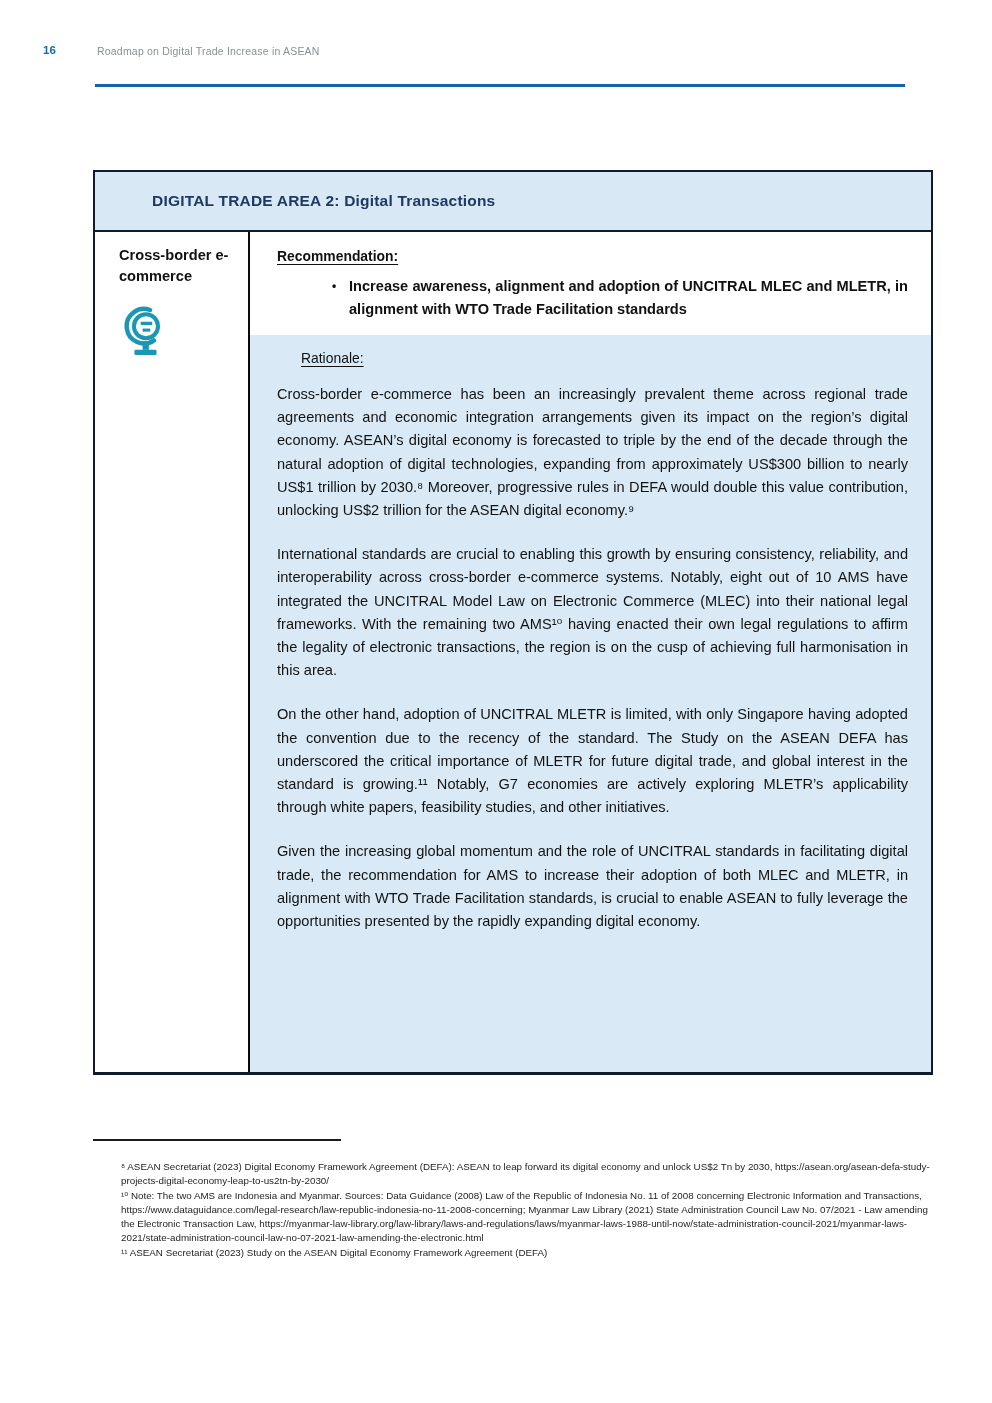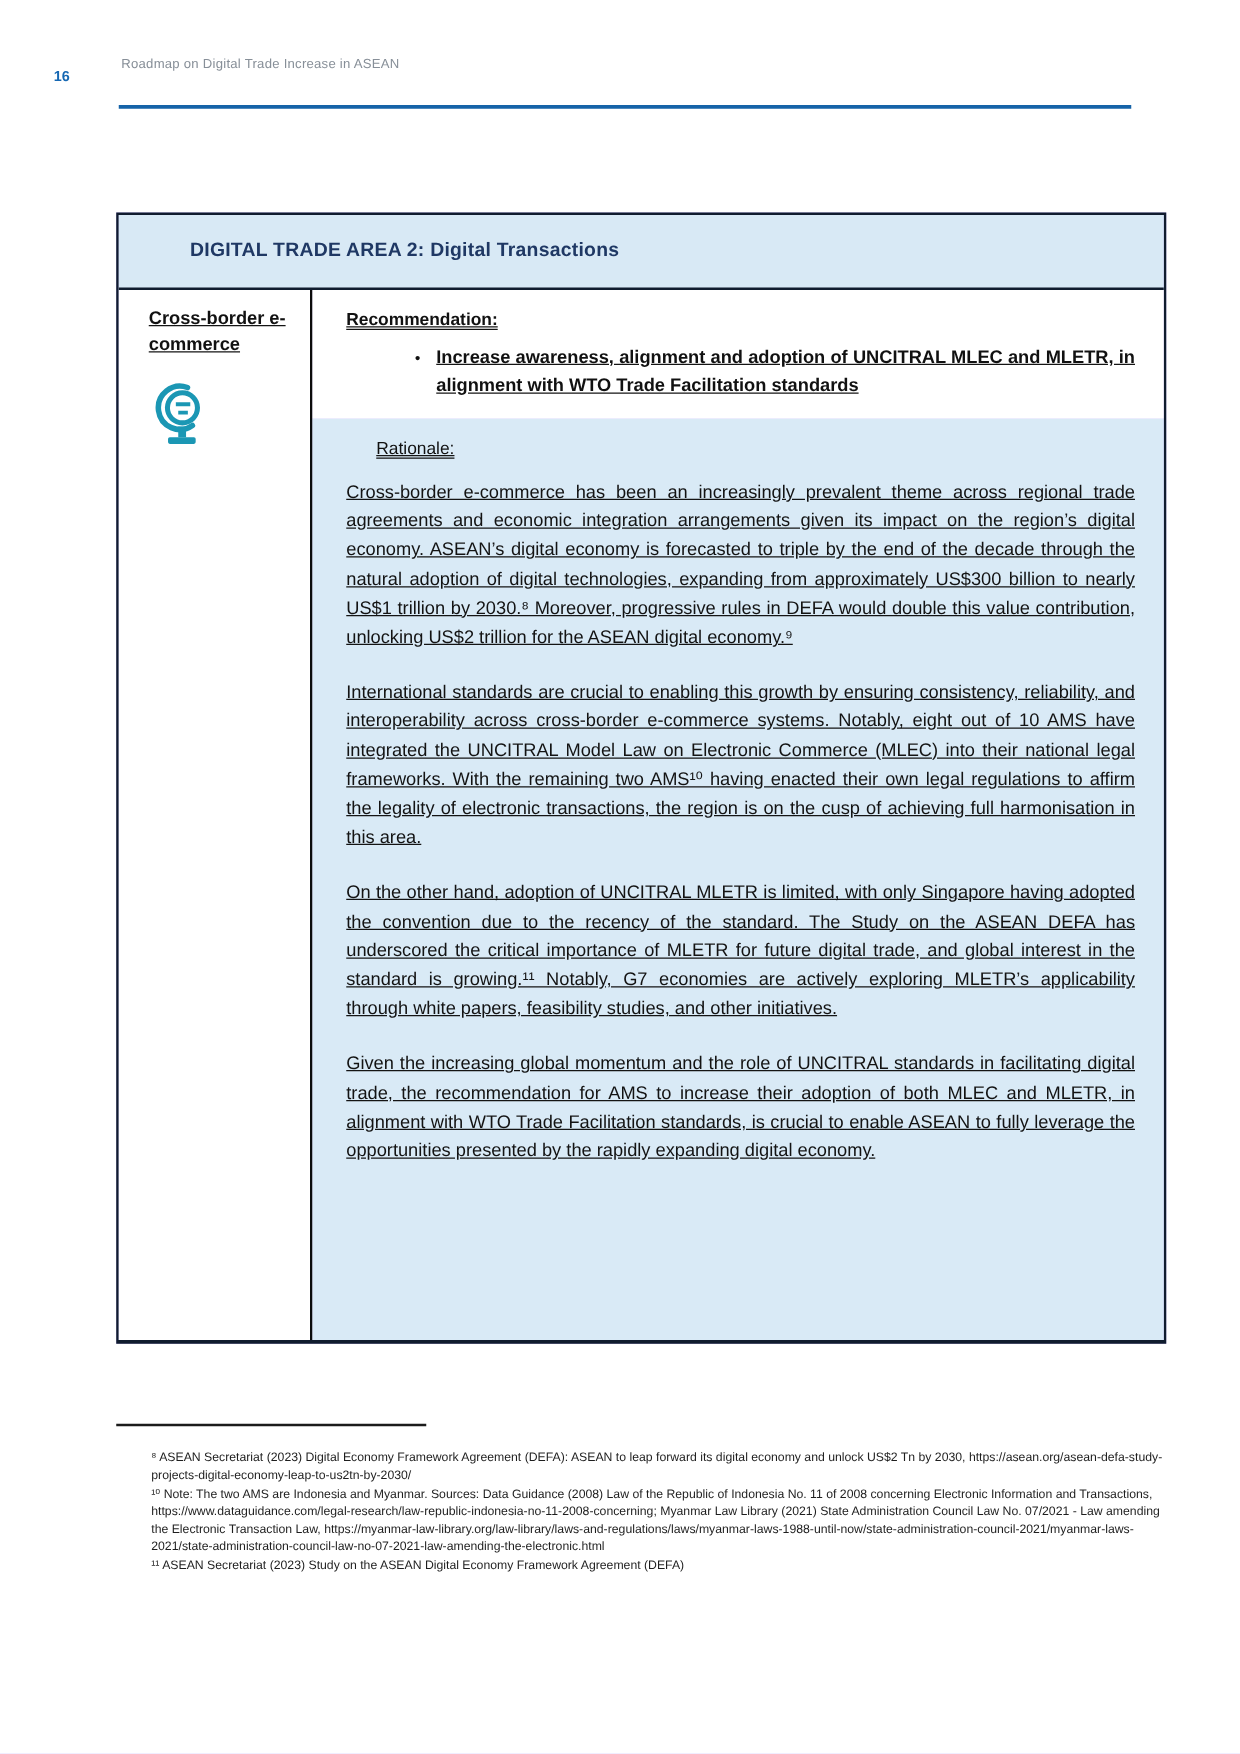--- a/index.html
+++ b/index.html
@@ -6,21 +6,21 @@
   body {
     width: 992px; height: 1403px;
     background: #ffffff;
     font-family: "Liberation Sans", "DejaVu Sans", sans-serif;
     position: relative;
     color: #141414;
   }
 
   
   .page-number {
-    position: absolute; left: 43px; top: 56px;
+    position: absolute; left: 43px; top: 44px;
     font-size: 11.5px; font-weight: bold; color: #1668b3;
   }
   .header-title {
     position: absolute; left: 97px; top: 45px;
     font-size: 10.5px; color: #878f98; letter-spacing: 0.2px;
   }
   .header-rule {
     position: absolute; left: 95px; top: 84px;
     width: 810px; height: 3px; background: #1563a8;
   }
@@ -38,21 +38,21 @@
     height: 60px; flex: none;
     background: #d8e9f5;
     border-bottom: 2px solid #101c2e;
     display: flex; align-items: center;
     padding-left: 57px; box-sizing: border-box;
   }
   .box-title {
     font-size: 15.5px; font-weight: bold; color: #1f3864;
     letter-spacing: 0.2px;
   }
-  .box-body { flex: 1; display: flex; min-height: 0; text-decoration: underline; }
+  .box-body { flex: 1; display: flex; min-height: 0; }
 
   .box-sidebar {
     width: 155px; flex: none;
     border-right: 2px solid #0c0c0c;
     background: #ffffff;
     padding: 13px 0 0 24px; box-sizing: border-box;
   }
   .sidebar-label {
     font-size: 14.6px; font-weight: bold; color: #111;
     line-height: 21px; width: 112px;

